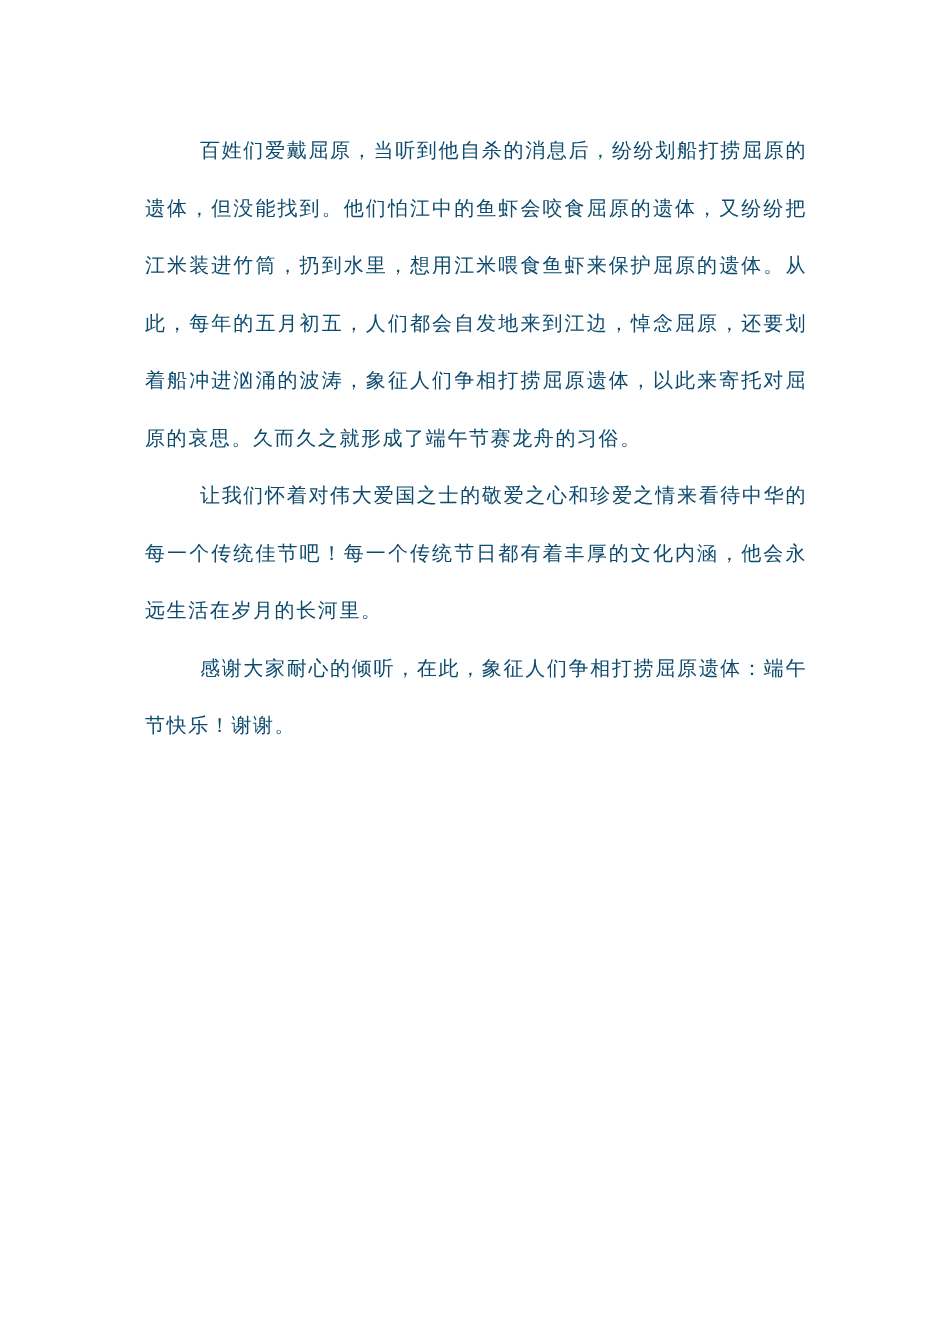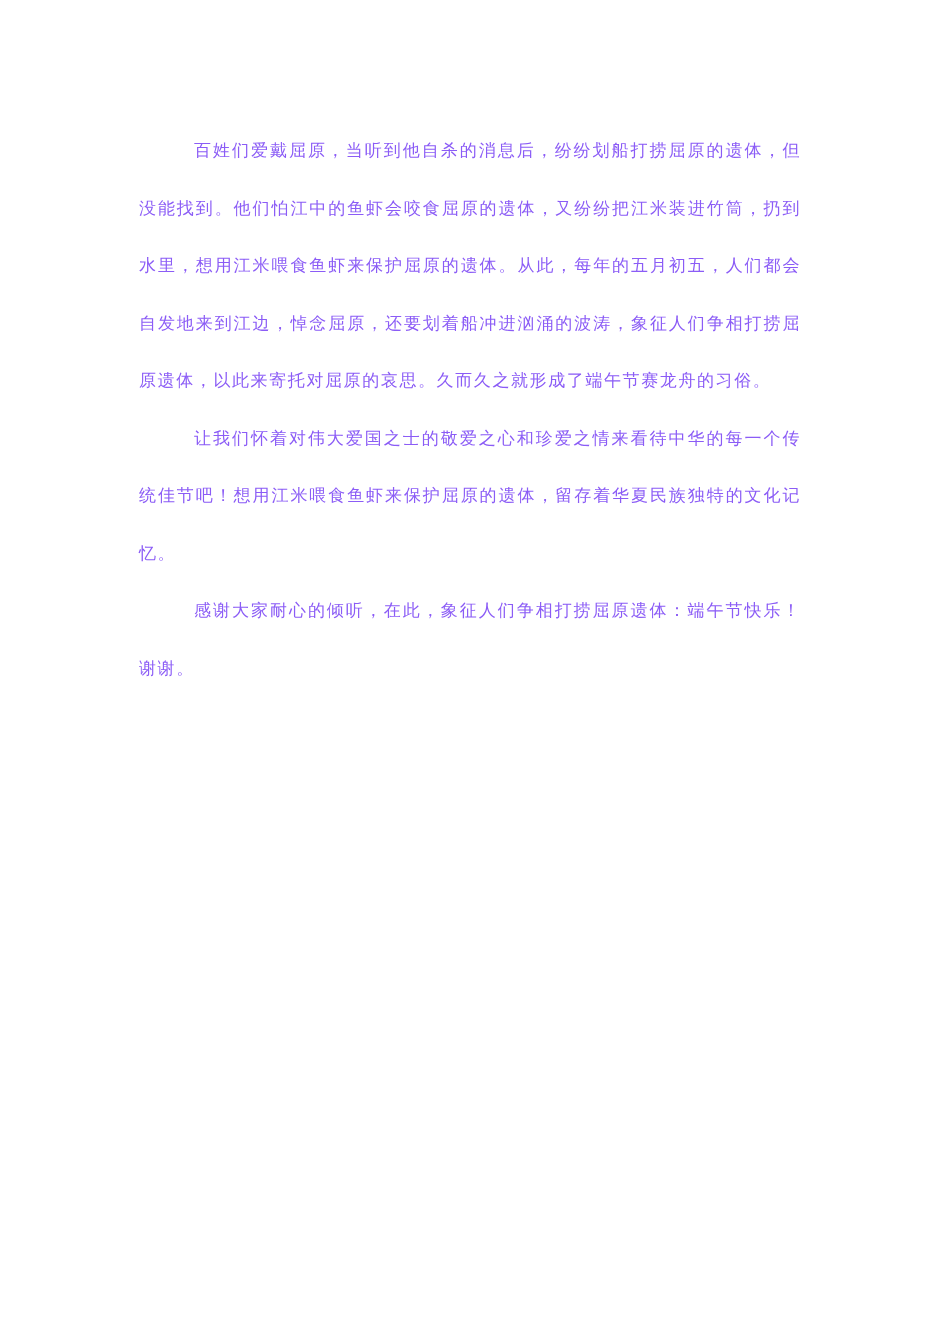--- a/index.html
+++ b/index.html
@@ -8,38 +8,38 @@
       background: #ffffff;
     }
     body {
       width: 950px;
       height: 1344px;
       position: relative;
       overflow: hidden;
     }
     .page {
       position: absolute;
-      left: 139px;
+      left: 145px;
       top: 122px;
       width: 662px;
-      color: #8b5cf6;
+      color: #0c4a6e;
       font-family: "DejaVu Serif", "Liberation Serif", serif;
-      font-size: 17px;
+      font-size: 20px;
       line-height: 57.5px;
       letter-spacing: 1.6px;
     }
     .para {
       margin: 0;
       padding: 0;
       text-indent: 55px;
       text-align: justify;
       text-align-last: left;
       word-break: break-all;
     }
   </style>
 </head>
 <body>
 
 <div class="page">
   <p class="para">百姓们爱戴屈原，当听到他自杀的消息后，纷纷划船打捞屈原的遗体，但没能找到。他们怕江中的鱼虾会咬食屈原的遗体，又纷纷把江米装进竹筒，扔到水里，想用江米喂食鱼虾来保护屈原的遗体。从此，每年的五月初五，人们都会自发地来到江边，悼念屈原，还要划着船冲进汹涌的波涛，象征人们争相打捞屈原遗体，以此来寄托对屈原的哀思。久而久之就形成了端午节赛龙舟的习俗。</p>
-  <p class="para">让我们怀着对伟大爱国之士的敬爱之心和珍爱之情来看待中华的每一个传统佳节吧！想用江米喂食鱼虾来保护屈原的遗体，留存着华夏民族独特的文化记忆。</p>
+  <p class="para">让我们怀着对伟大爱国之士的敬爱之心和珍爱之情来看待中华的每一个传统佳节吧！每一个传统节日都有着丰厚的文化内涵，他会永远生活在岁月的长河里。</p>
   <p class="para">感谢大家耐心的倾听，在此，象征人们争相打捞屈原遗体：端午节快乐！谢谢。</p>
 </div>
 
 </body></html>

